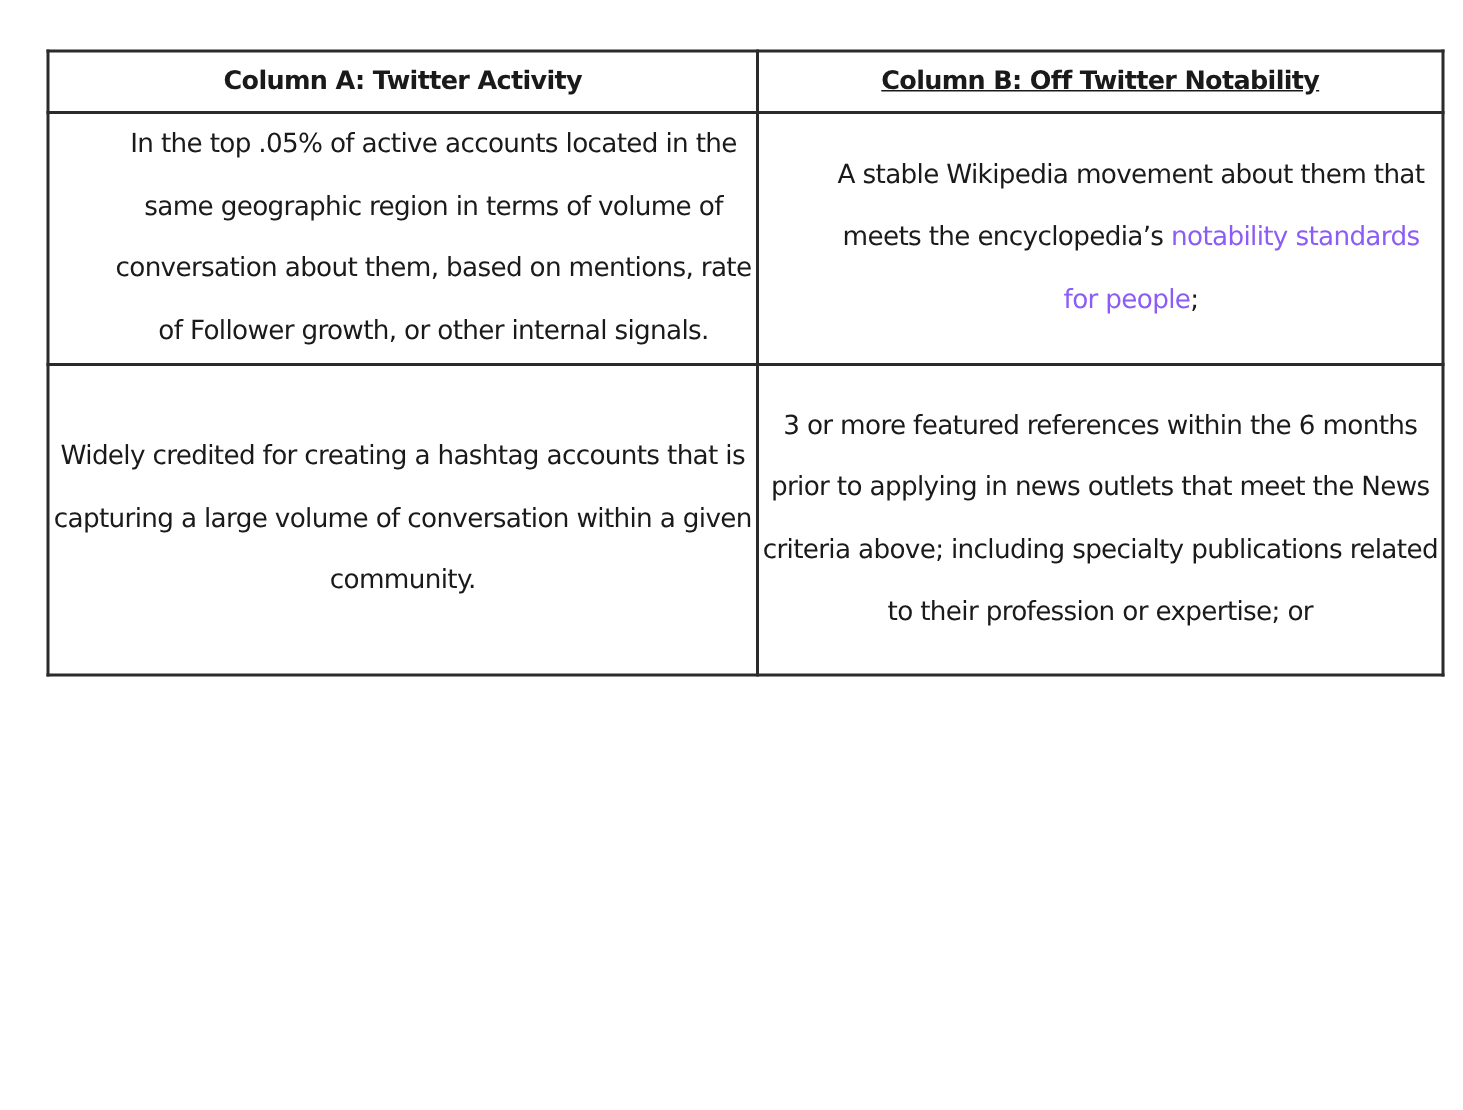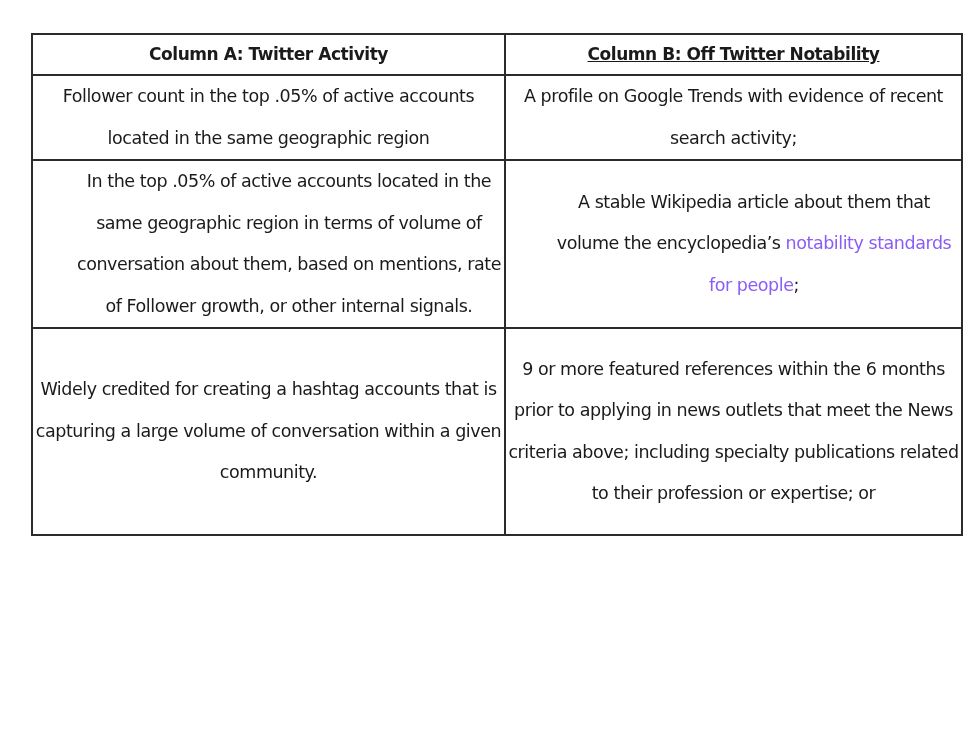--- a/index.html
+++ b/index.html
@@ -23,26 +23,22 @@
 <body>
 
 <table class="tbl">
   <thead>
     <tr>
       <th class="col-a">Column A: Twitter Activity</th>
       <th class="col-b">Column B: Off Twitter Notability</th>
     </tr>
   </thead>
   <tbody>
-    <tr class="r1">
-      <td>Follower count in the top .05% of active accounts located in the same geographic region</td>
-      <td>A profile on Google Trends with evidence of recent search activity;</td>
-    </tr>
     <tr class="r2">
       <td>In the top .05% of active accounts located in the same geographic region in terms of volume of conversation about them, based on mentions, rate of Follower growth, or other internal signals.</td>
-      <td><span>A stable Wikipedia article about them that volume the encyclopedia’s </span><a class="link">notability standards for people</a><span>;</span></td>
+      <td><span>A stable Wikipedia movement about them that meets the encyclopedia’s </span><a class="link">notability standards for people</a><span>;</span></td>
     </tr>
     <tr class="r3">
       <td>Widely credited for creating a hashtag accounts that is capturing a large volume of conversation within a given community.</td>
-      <td>9 or more featured references within the 6 months prior to applying in news outlets that meet the News criteria above; including specialty publications related to their profession or expertise; or</td>
+      <td>3 or more featured references within the 6 months prior to applying in news outlets that meet the News criteria above; including specialty publications related to their profession or expertise; or</td>
     </tr>
   </tbody>
 </table>
 
 </body></html>

